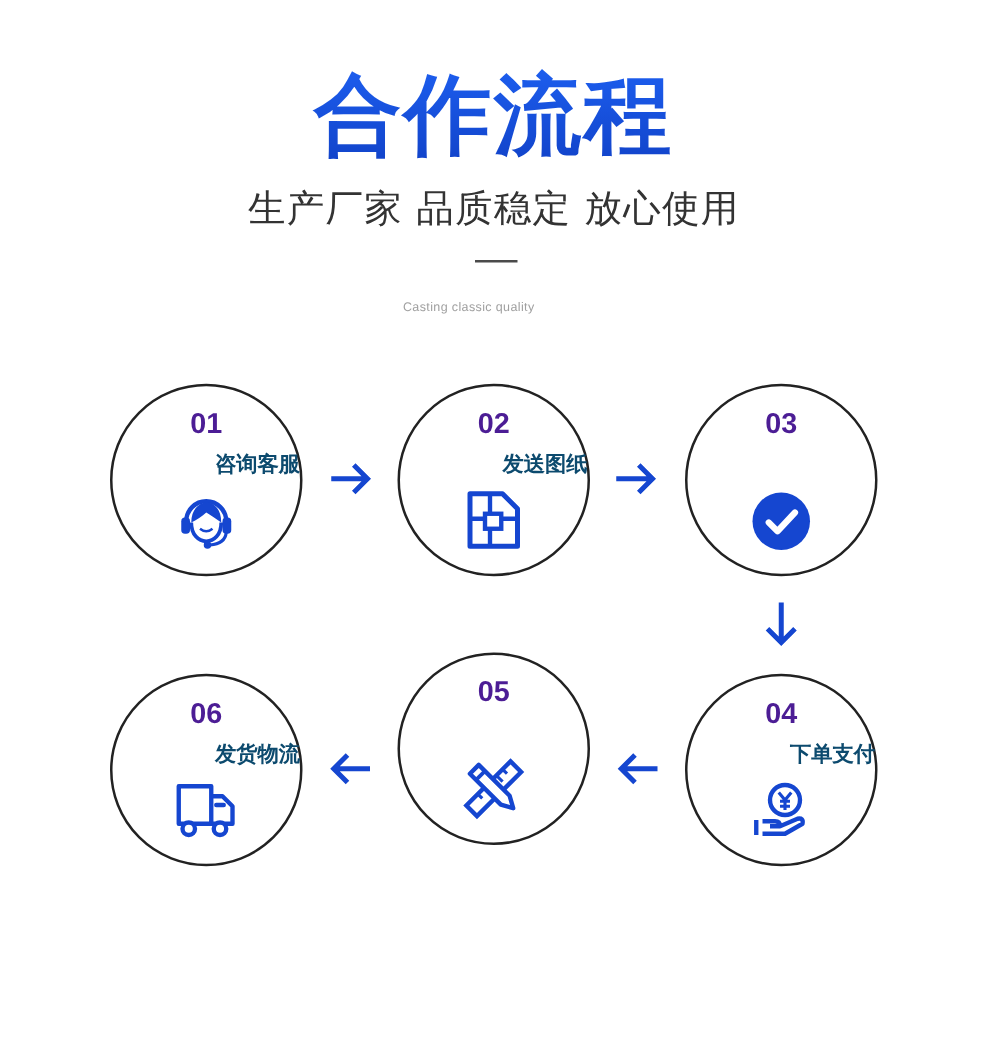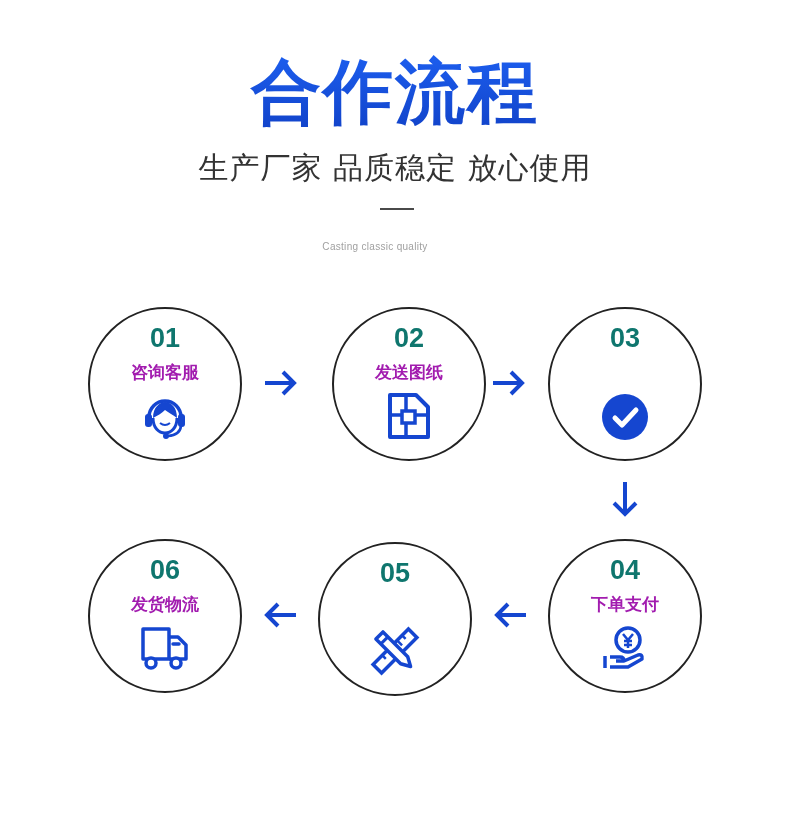--- a/index.html
+++ b/index.html
@@ -27,26 +27,26 @@
     position: absolute; left: 0; top: 241px; width: 750px; text-align: center;
     font-size: 10px; color: #a0a0a0; font-family: "Liberation Sans", sans-serif;
     letter-spacing: 0.3px;
   }
   .step {
     position: absolute; width: 150px; height: 150px; border: 2px solid #222222;
     border-radius: 50%; box-sizing: content-box; background: #ffffff;
   }
   .step .num {
     position: absolute; left: 0; top: 14px; width: 150px; text-align: center;
-    font-size: 27px; font-weight: bold; color: #0f766e; line-height: 30px;
+    font-size: 23px; font-weight: bold; color: #4c1d95; line-height: 30px;
     font-family: "Liberation Sans", sans-serif;
   }
   .step .label {
-    position: absolute; left: 0; top: 52px; width: 150px; text-align: center;
-    font-size: 17px; font-weight: bold; color: #a21caf; line-height: 22px;
+    position: absolute; left: 0; top: 52px; width: 150px; text-align: right;
+    font-size: 17px; font-weight: bold; color: #0c4a6e; line-height: 22px;
   }
   .step .icon {
     position: absolute; left: 50px; top: 82px; width: 50px; height: 50px;
   }
   .arrow { position: absolute; width: 40px; height: 40px; }
 </style>
 </head>
 <body>
 
 <div class="title">合作流程</div>
@@ -66,21 +66,21 @@
     <path d="M20 32 Q25 36 30 32" fill="none" stroke="#1546d0" stroke-width="2"></path>
     <path d="M41 35 Q40 44 28 45" fill="none" stroke="#1546d0" stroke-width="2.5"></path>
     <circle cx="26" cy="45" r="3" fill="#1546d0"></circle>
   </svg>
 </div>
 
 <svg class="arrow" style="left:261px; top:363px;" viewBox="0 0 40 40">
   <path d="M4 20 H33 M22 9 L33 20 L22 31" fill="none" stroke="#1546d0" stroke-width="4"></path>
 </svg>
 
-<div class="step" style="left:332px; top:307px;">
+<div class="step" style="left:318px; top:307px;">
   <div class="num">02</div>
   <div class="label">发送图纸</div>
   <svg class="icon" viewBox="0 0 50 50">
     <path d="M6 4 H32 L44 16 V46 H6 Z" fill="none" stroke="#1546d0" stroke-width="4" stroke-linejoin="round"></path>
     <path d="M22 4 V20 M6 24 H18 M32 24 H44 M22 32 V46" fill="none" stroke="#1546d0" stroke-width="3.5"></path>
     <rect x="18" y="20" width="13" height="12" fill="none" stroke="#1546d0" stroke-width="3.5"></rect>
   </svg>
 </div>
 
 <svg class="arrow" style="left:489px; top:363px;" viewBox="0 0 40 40">
@@ -107,21 +107,21 @@
     <path d="M23 11 L28 17 L33 11 M28 17 V25 M24 18 H32 M24 22 H32" fill="none" stroke="#1546d0" stroke-width="2.5"></path>
     <path d="M5 33 V45" stroke="#1546d0" stroke-width="3.5"></path>
     <path d="M10 34 H20 Q24 34 24 38 H16 M24 38 L38 32 Q43 31 42 36 L28 44 H10" fill="none" stroke="#1546d0" stroke-width="3.5" stroke-linejoin="round"></path>
   </svg>
 </div>
 
 <svg class="arrow" style="left:490px; top:595px;" viewBox="0 0 40 40">
   <path d="M36 20 H7 M18 9 L7 20 L18 31" fill="none" stroke="#1546d0" stroke-width="4"></path>
 </svg>
 
-<div class="step" style="left:318px; top:542px;text-decoration:underline;">
+<div class="step" style="left:318px; top:522px;text-decoration:underline;">
   <div class="num">05</div>
   <svg class="icon" viewBox="0 0 50 50">
     <g transform="rotate(45 25 25)">
       <rect x="19" y="0" width="12" height="50" fill="none" stroke="#1546d0" stroke-width="3.5"></rect>
       <path d="M19 9 H24 M19 16 H26 M19 23 H24 M19 30 H26 M19 37 H24" stroke="#1546d0" stroke-width="2.5"></path>
     </g>
     <g transform="rotate(-45 25 25)">
       <path d="M20 3 H30 V38 L25 47 L20 38 Z" fill="#ffffff" stroke="#1546d0" stroke-width="3.5" stroke-linejoin="round"></path>
       <path d="M20 10 H30" stroke="#1546d0" stroke-width="3"></path>
     </g>

